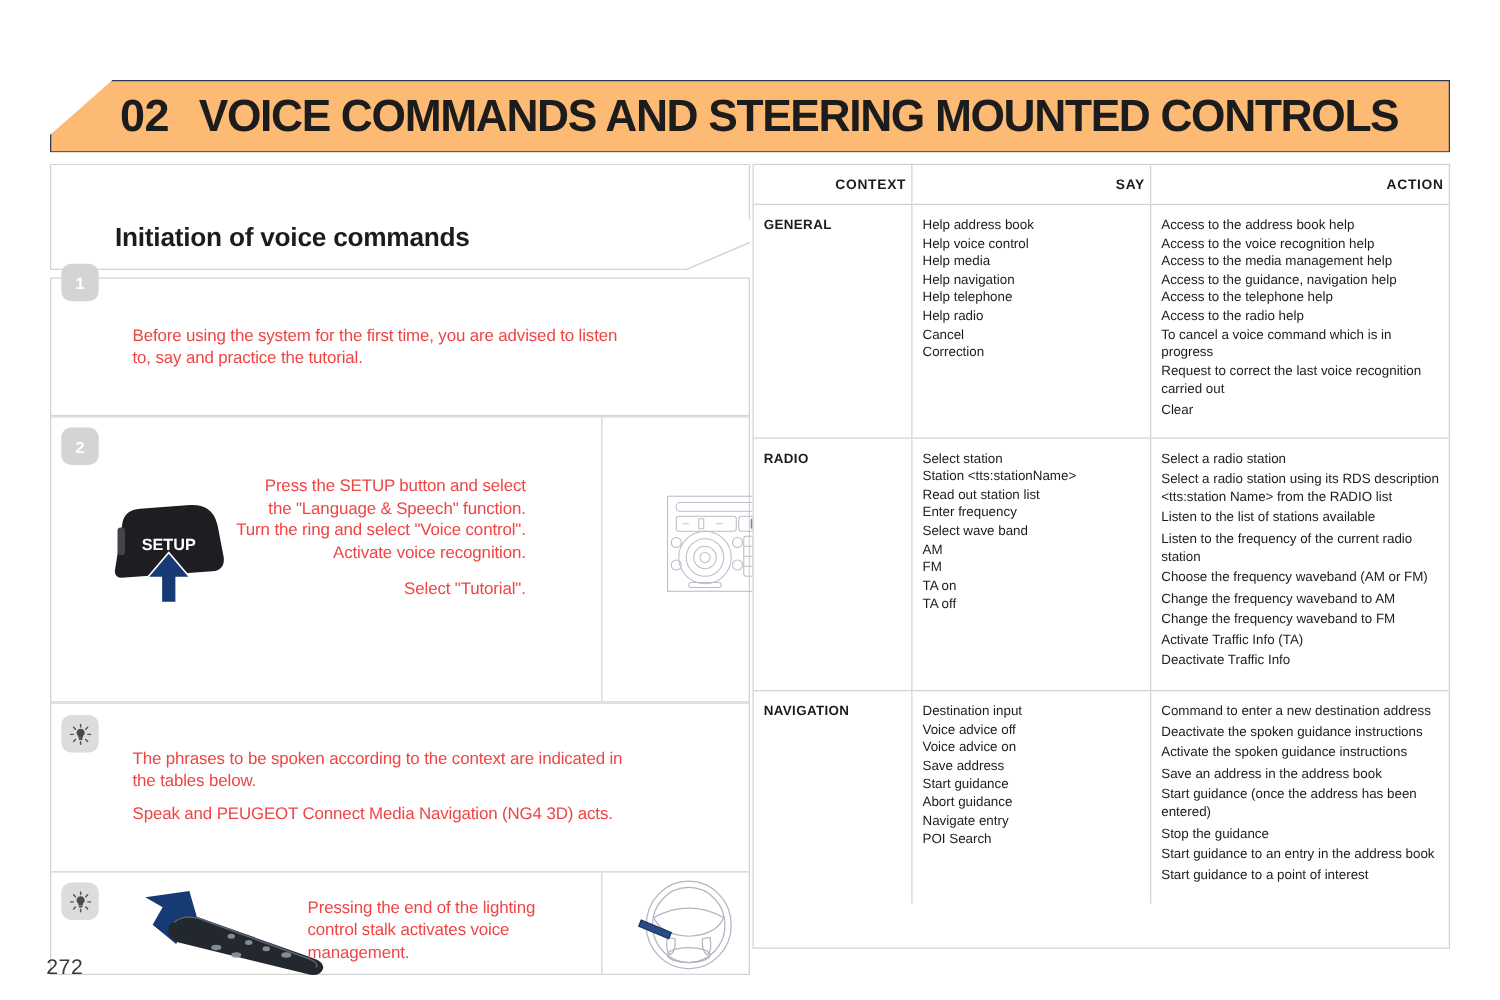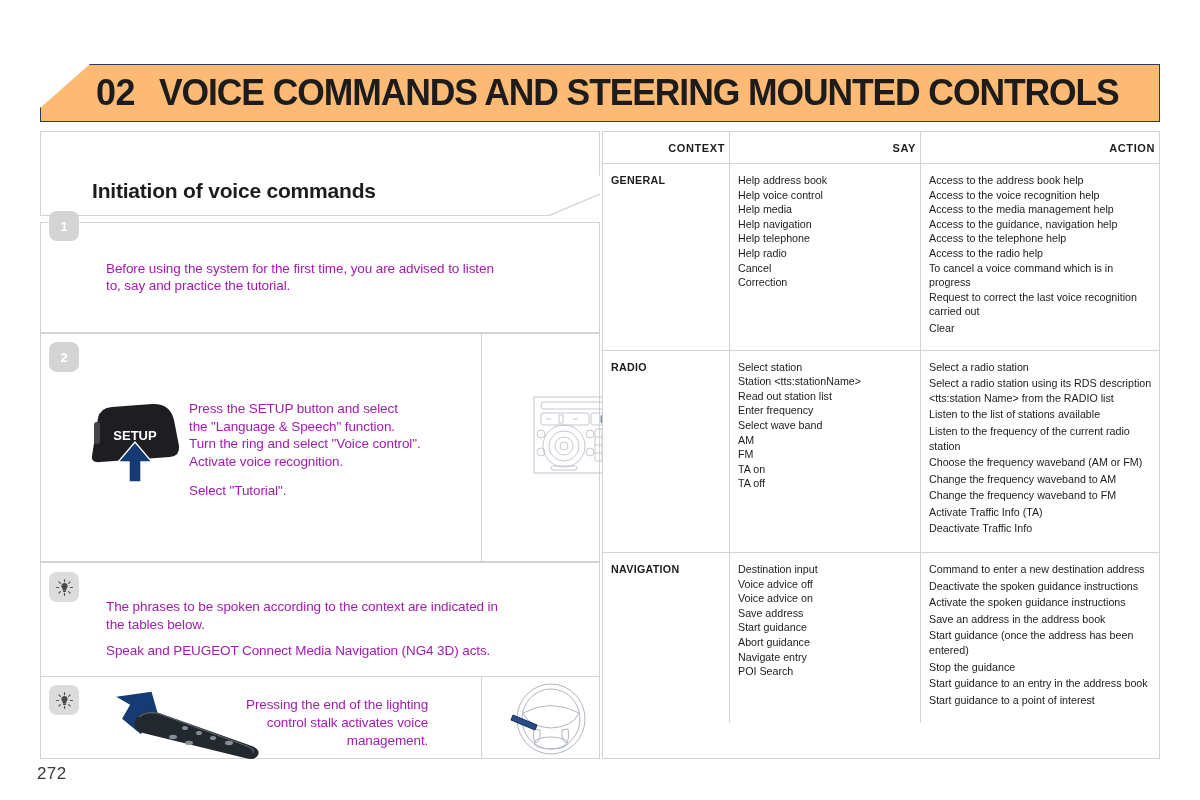--- a/index.html
+++ b/index.html
@@ -127,35 +127,35 @@
     font-size: 13px;
     font-weight: bold;
     color: #ffffff;
     z-index: 5;
   }
   .badge-bulb { background: #dcdcdc; }
 
   .p1 { position: absolute; left: 0; top: 91px; width: 560px; height: 111px; }
   .p2 { position: absolute; left: 0; top: 202px; width: 560px; height: 229px; }
   .p3 { position: absolute; left: 0; top: 431px; width: 560px; height: 142px; }
-  .p4 { position: absolute; left: 0; top: 545px; width: 560px; height: 83px; text-align: right; }
+  .p4 { position: absolute; left: 0; top: 566px; width: 560px; height: 83px; }
 
   .vdiv {
     position: absolute;
     top: 0;
     bottom: 0;
     width: 1px;
     background: #d3d3d3;
   }
 
   .body-text {
     position: absolute;
     font-size: 13.5px;
     line-height: 17px;
-    color: #a21caf;
+    color: #ef4444;
     letter-spacing: -0.1px;
   }
 
   
   .table-wrap {
     position: absolute;
     left: 602px;
     top: 131px;
     width: 558px;
     height: 628px;
@@ -254,21 +254,21 @@
     <div class="badge-num" style="left:8px; top:8px;">2</div>
     <div class="vdiv" style="left:440px;"></div>
 
     <svg class="illo" style="left:45px; top:60px; width:100px; height:90px;" viewBox="0 0 100 90">
       <path d="M6 62 L12 24 Q14 14 26 13 L66 10 Q84 9 88 26 L93 52 Q94 62 84 63 L14 68 Q5 69 6 62 Z" fill="#1d1d22"></path>
       <rect x="8" y="28" width="6" height="22" rx="2.5" fill="#43444a"></rect>
       <text x="49" y="46" font-family="Liberation Sans, sans-serif" font-size="13" font-weight="bold" fill="#ffffff" text-anchor="middle">SETUP</text>
       <path d="M43 88 L43 68 L32 68 L49 48 L66 68 L55 68 L55 88 Z" fill="#163a73" stroke="#ffffff" stroke-width="1.4"></path>
     </svg>
 
-    <div class="body-text" style="left:148px; top:66px; line-height:17.5px;">
+    <div class="body-text" style="left:148px; top:46px; line-height:17.5px;text-align:right;">
       <div>Press the SETUP button and select</div>
       <div>the "Language &amp; Speech" function.</div>
       <div>Turn the ring and select "Voice control".</div>
       <div>Activate voice recognition.</div>
       <div style="margin-top:12px;">Select "Tutorial".</div>
     </div>
 
     <svg class="illo" style="left:492px; top:62px; width:90px; height:78px;" viewBox="0 0 90 78">
       <g stroke="#b9bec8" stroke-width="0.85" fill="none">
         <rect x="1" y="1" width="88" height="76"></rect>

